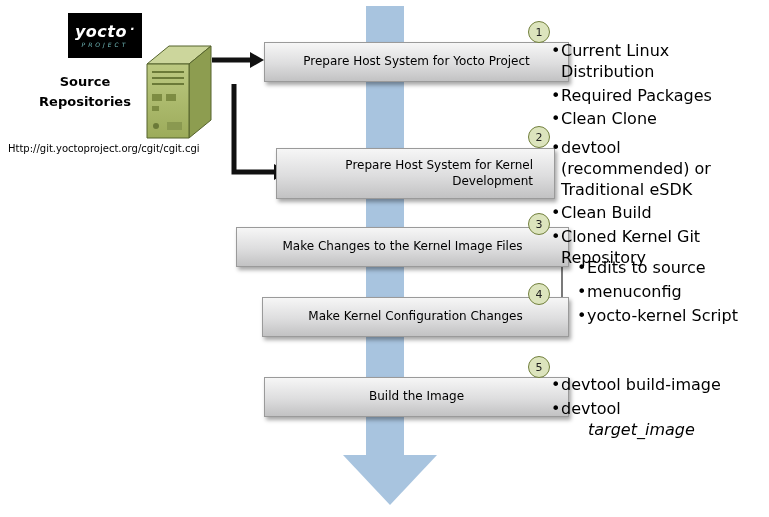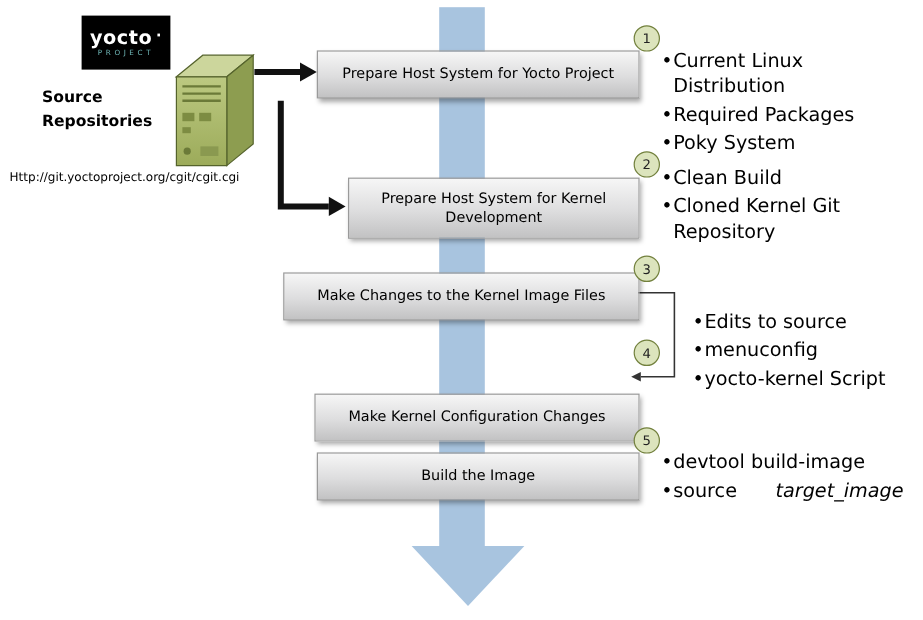--- a/index.html
+++ b/index.html
@@ -11,25 +11,25 @@
   .flow-shaft{position:absolute;left:366px;top:6px;width:38px;height:450px;background:#a8c4df;z-index:1;}
   .flow-head{position:absolute;left:343px;top:455px;width:0;height:0;
              border-left:47px solid transparent;border-right:47px solid transparent;
              border-top:50px solid #a8c4df;z-index:1;}
 
   
   .step-box{position:absolute;z-index:3;
             background:linear-gradient(to bottom,#f6f6f6,#ddddde 55%,#c2c2c3);
             border:1px solid #9a9a9a;box-shadow:2px 3px 4px rgba(0,0,0,.35);
             display:flex;align-items:center;justify-content:center;text-align:center;
-            font-size:12px;line-height:1.3;color:#000;padding:2px 3px;}
+            font-size:12px;line-height:1.3;color:#000;padding:2px 21px;}
   #box1{left:264px;top:42px;width:261px;height:34px;}
-  #box2{left:290px;top:148px;width:235px;height:45px;}
+  #box2{left:276px;top:148px;width:235px;height:45px;text-align:right;}
   #box3{left:236px;top:227px;width:289px;height:34px;}
-  #box4{left:262px;top:297px;width:263px;height:34px;margin-top:31px;}
+  #box4{left:262px;top:297px;width:263px;height:34px;}
   #box5{left:264px;top:377px;width:261px;height:34px;}
 
   
   .circle{position:absolute;z-index:4;width:20px;height:20px;border-radius:50%;
           background:#dce4bd;border:1px solid #72803d;
           display:flex;align-items:center;justify-content:center;
           font-size:11px;color:#222;}
   #c1{left:528px;top:21px;} #c2{left:528px;top:126px;} #c3{left:528px;top:213px;}
   #c4{left:528px;top:283px;} #c5{left:528px;top:356px;}
 
@@ -38,26 +38,26 @@
   .bullet-row{position:relative;padding-left:11px;margin-bottom:3px;}
   .bullet-row::before{content:"\2022";position:absolute;left:1px;top:0;}
   #notes1{left:550px;top:41px;width:205px;}
   #notes2{left:550px;top:138px;width:200px;}
   #notes34{left:576px;top:258px;width:165px;}
   #notes5{left:550px;top:375px;width:205px;}
   .it{font-style:italic;margin-left:27px;}
 
   
   .logo{position:absolute;left:68px;top:13px;width:74px;height:45px;background:#000;z-index:3;
-        display:flex;flex-direction:column;align-items:center;justify-content:center;}
+        display:flex;flex-direction:column;align-items:center;justify-content:center;font-style:italic;}
   .logo-main{color:#fff;font-size:16px;font-weight:bold;letter-spacing:.5px;line-height:1.1;}
   .logo-dot{margin-left:3px;font-size:12px;vertical-align:top;}
   .logo-sub{color:#6fb7b7;font-size:6px;letter-spacing:3px;margin-top:1px;}
   .source-title{position:absolute;left:35px;top:72px;width:100px;z-index:3;
-                font-weight:bold;font-size:13px;line-height:1.55;}
+                font-weight:bold;font-size:13px;line-height:1.55;text-align:center;}
   .source-url{position:absolute;left:8px;top:143px;z-index:3;font-size:10px;}
 
   .server{position:absolute;left:137px;top:38px;z-index:2;}
   .arrows{position:absolute;left:0;top:0;z-index:3;pointer-events:none;}
 </style>
 </head>
 <body>
 
 <div class="canvas">
 
@@ -111,32 +111,33 @@
 
   <div class="circle" id="c1">1</div>
   <div class="circle" id="c2">2</div>
   <div class="circle" id="c3">3</div>
   <div class="circle" id="c4">4</div>
   <div class="circle" id="c5">5</div>
 
   <div class="bullets" id="notes1">
     <div class="bullet-row">Current Linux Distribution</div>
     <div class="bullet-row">Required Packages</div>
-    <div class="bullet-row">Poky System</div>
+    <div class="bullet-row">Clean Clone</div>
   </div>
 
   <div class="bullets" id="notes2">
+    <div class="bullet-row">devtool (recommended) or Traditional eSDK</div>
     <div class="bullet-row">Clean Build</div>
     <div class="bullet-row">Cloned Kernel Git Repository</div>
   </div>
 
   <div class="bullets" id="notes34">
     <div class="bullet-row">Edits to source</div>
     <div class="bullet-row">menuconfig</div>
     <div class="bullet-row">yocto-kernel Script</div>
   </div>
 
   <div class="bullets" id="notes5">
     <div class="bullet-row">devtool build-image</div>
-    <div class="bullet-row"><span>source </span><span class="it">target_image</span></div>
+    <div class="bullet-row"><span>devtool </span><span class="it">target_image</span></div>
   </div>
 
 </div>
 
 </body></html>

